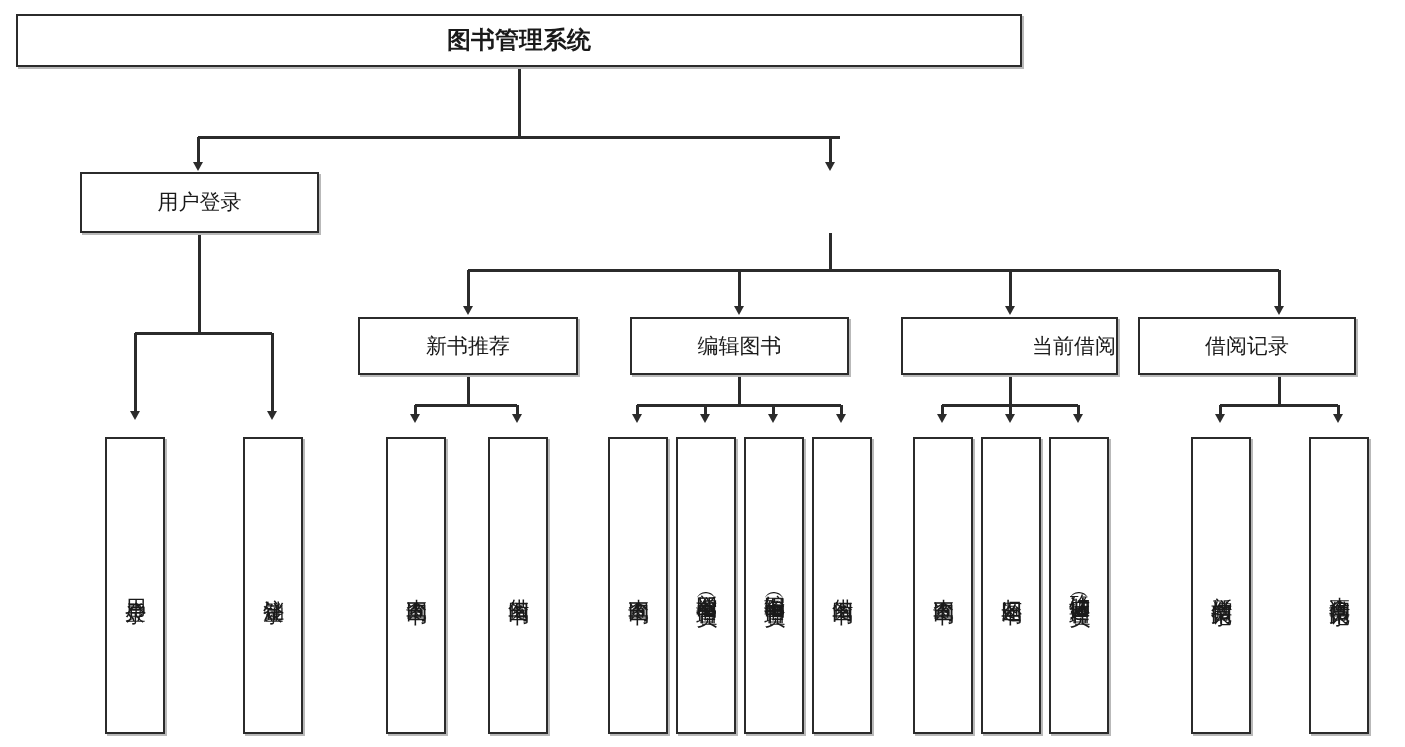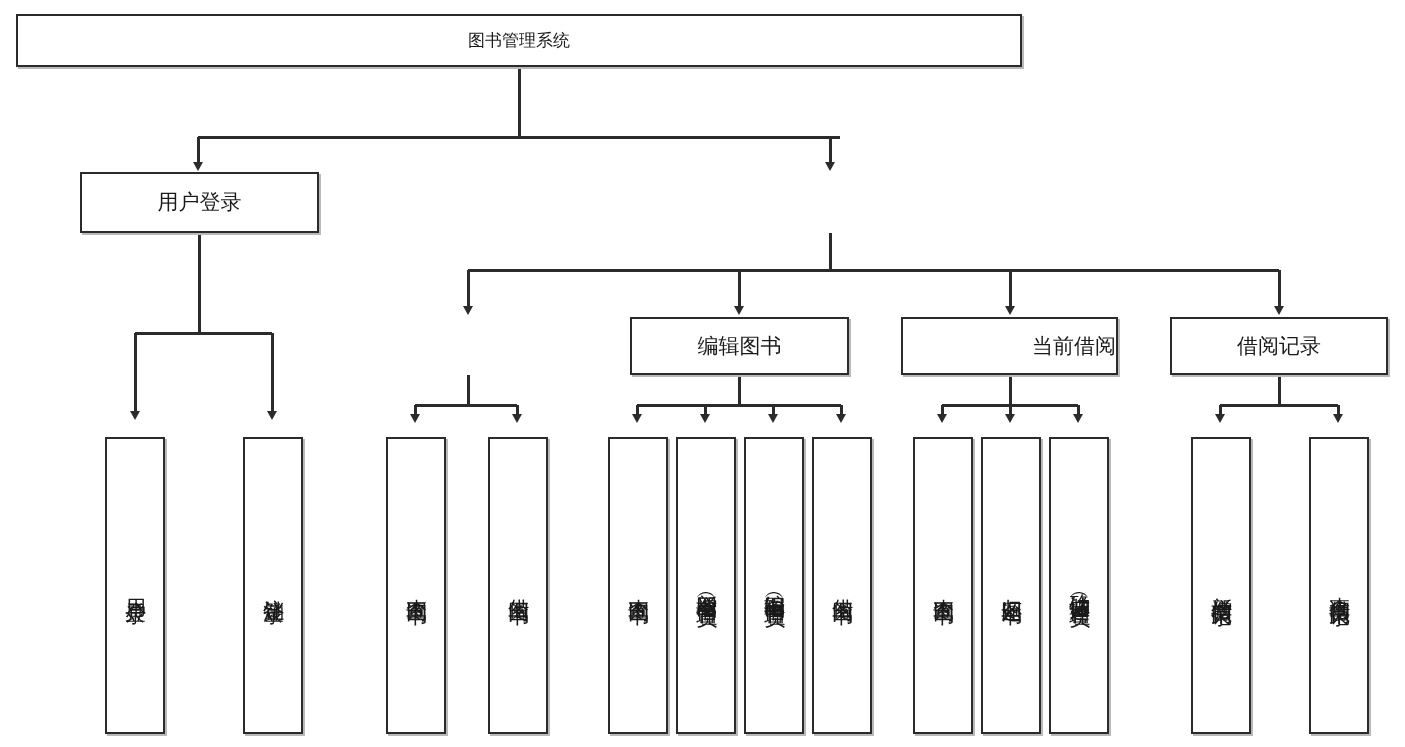--- a/index.html
+++ b/index.html
@@ -40,21 +40,22 @@
     box-shadow: 2px 2px 0 0 #b9b9b9;
   }
   .node-label {
     display: block;
     text-align: center;
     line-height: 1.18;
     white-space: nowrap;
   }
   
   .lvl-root .node-label {
-    font-size: 17px;
+    font-size: 24px;
+    font-weight: bold;
   }
   
   .lvl-1 .node-label, .lvl-2 .node-label {
     font-size: 21px;
   }
   
   .leaf {
     align-items: center;
     justify-content: center;
     padding: 4px 0;
@@ -135,30 +136,33 @@
 
   <div class="node shadowed lvl-root" style="left:16px; top:14px; width:1006px; height:53px;">
     <span class="node-label">图书管理系统</span>
   </div>
 
   <div class="node shadowed lvl-1" style="left:80px; top:172px; width:239px; height:61px;">
     <span class="node-label">用户登录</span>
   </div>
 
 
+  <div class="node shadowed lvl-2" style="left:358px; top:317px; width:220px; height:58px;">
+    <span class="node-label">新书推荐</span>
+  </div>
 
   <div class="node shadowed lvl-2" style="left:630px; top:317px; width:219px; height:58px;">
     <span class="node-label">编辑图书</span>
   </div>
 
   <div class="node shadowed lvl-2" style="left:901px; top:317px; width:217px; height:58px;justify-content:flex-end;">
     <span class="node-label">当前借阅</span>
   </div>
 
-  <div class="node shadowed lvl-2" style="left:1170px; top:317px; width:218px; height:58px;">
+  <div class="node shadowed lvl-2" style="left:1138px; top:317px; width:218px; height:58px;">
     <span class="node-label">借阅记录</span>
   </div>
 
   <div class="node shadowed leaf" style="left:105px; top:437px; width:60px; height:297px;">
     <span class="node-label">用户登录</span>
   </div>
 
   <div class="node shadowed leaf" style="left:243px; top:437px; width:60px; height:297px;">
     <span class="node-label">注销登录</span>
   </div>

